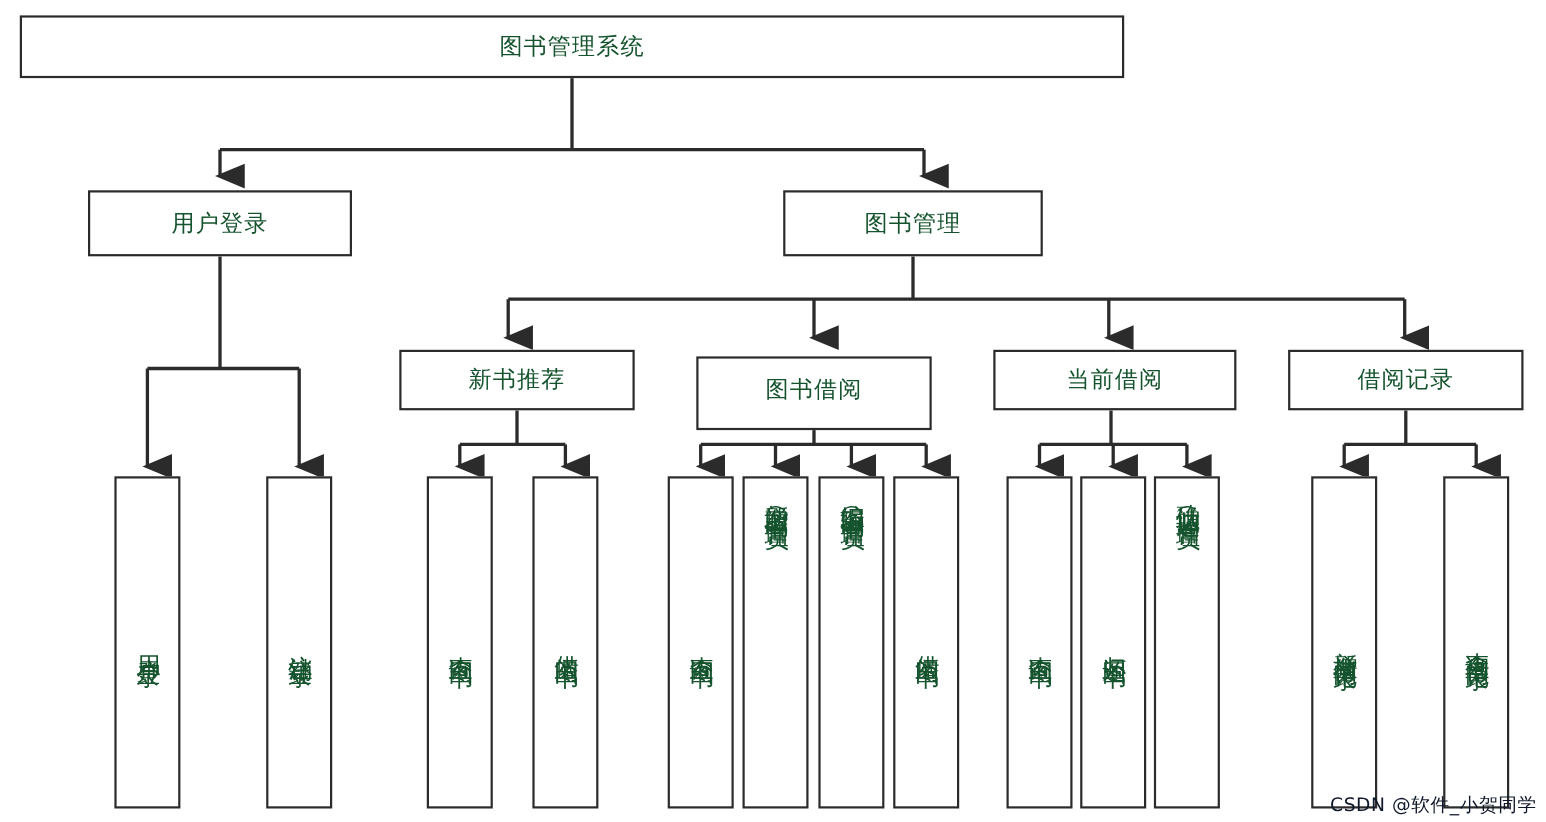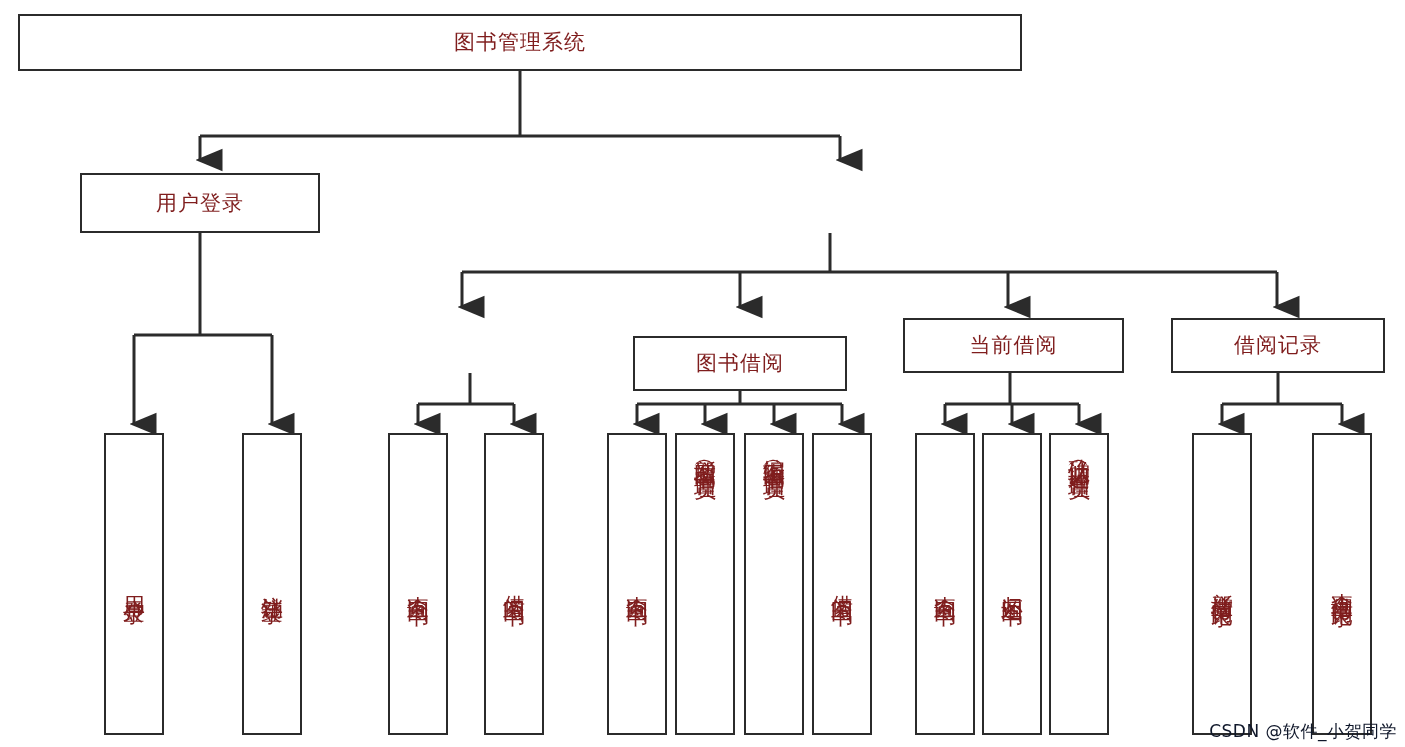--- a/index.html
+++ b/index.html
@@ -14,21 +14,21 @@
   svg.edges{position:absolute;left:0;top:0;width:1405px;height:747px;pointer-events:none;}
 
   .node{
     position:absolute;
     box-sizing:border-box;
     border:2px solid #2b2b2b;
     background:#ffffff;
     display:flex;
     align-items:center;
     justify-content:center;
-    color:#7f1d1d;
+    color:#14532d;
   }
   .node .label{
     font-size:21px;
     line-height:1.15;
     letter-spacing:1px;
     white-space:nowrap;
   }
   
   .node.vertical{align-items:flex-start;padding-top:6px;}
   .node.vertical .label{
@@ -106,22 +106,28 @@
     </g>
   </svg>
 
   <div class="node" style="left:18px;top:14px;width:1004px;height:57px;">
     <span class="label">图书管理系统</span>
   </div>
 
   <div class="node" style="left:80px;top:173px;width:240px;height:60px;">
     <span class="label">用户登录</span>
   </div>
+  <div class="node" style="left:712px;top:173px;width:236px;height:60px;">
+    <span class="label">图书管理</span>
+  </div>
 
-  <div class="node" style="left:633px;top:336px;width:214px;height:55px;">
+  <div class="node" style="left:363px;top:318px;width:214px;height:55px;">
+    <span class="label">新书推荐</span>
+  </div>
+  <div class="node" style="left:633px;top:324px;width:214px;height:67px;font-family:Liberation Mono, monospace;">
     <span class="label">图书借阅</span>
   </div>
   <div class="node" style="left:903px;top:318px;width:221px;height:55px;">
     <span class="label">当前借阅</span>
   </div>
   <div class="node" style="left:1171px;top:318px;width:214px;height:55px;">
     <span class="label">借阅记录</span>
   </div>
 
   <div class="node vertical mid" style="left:104px;top:433px;width:60px;height:302px;">

